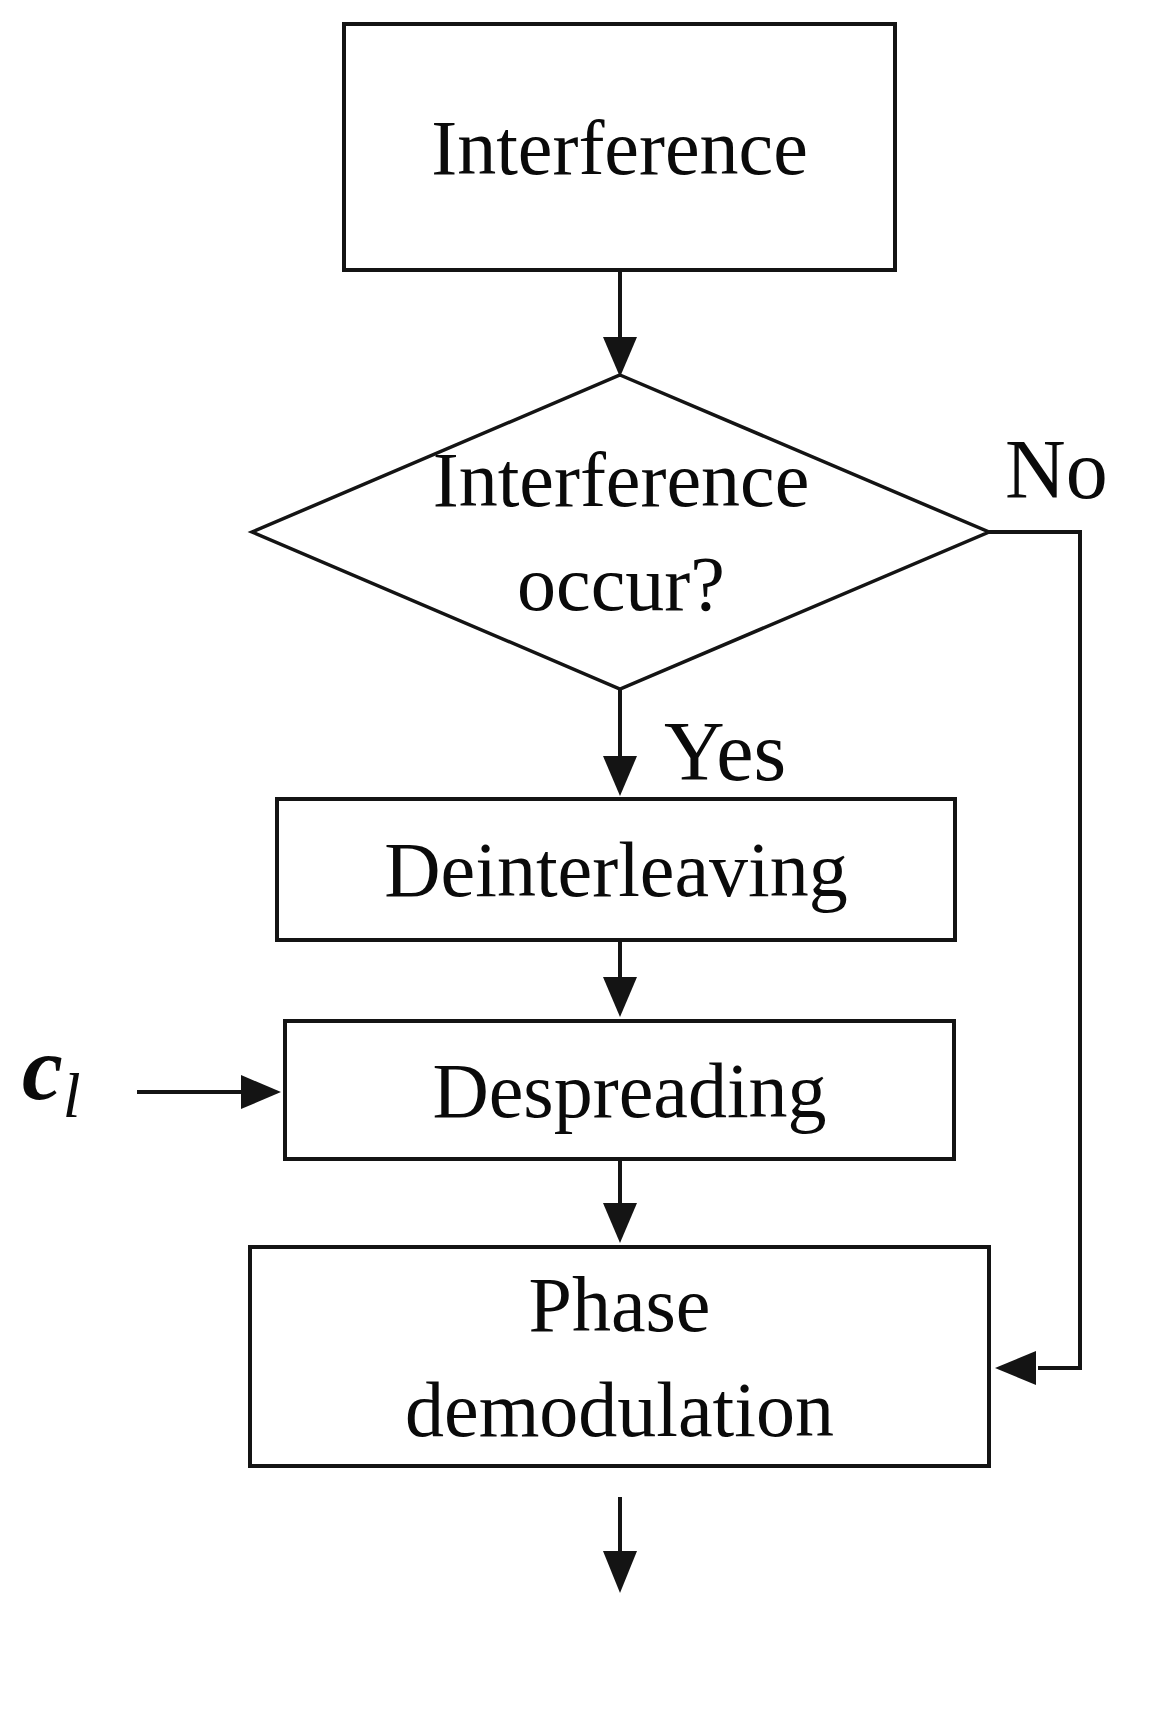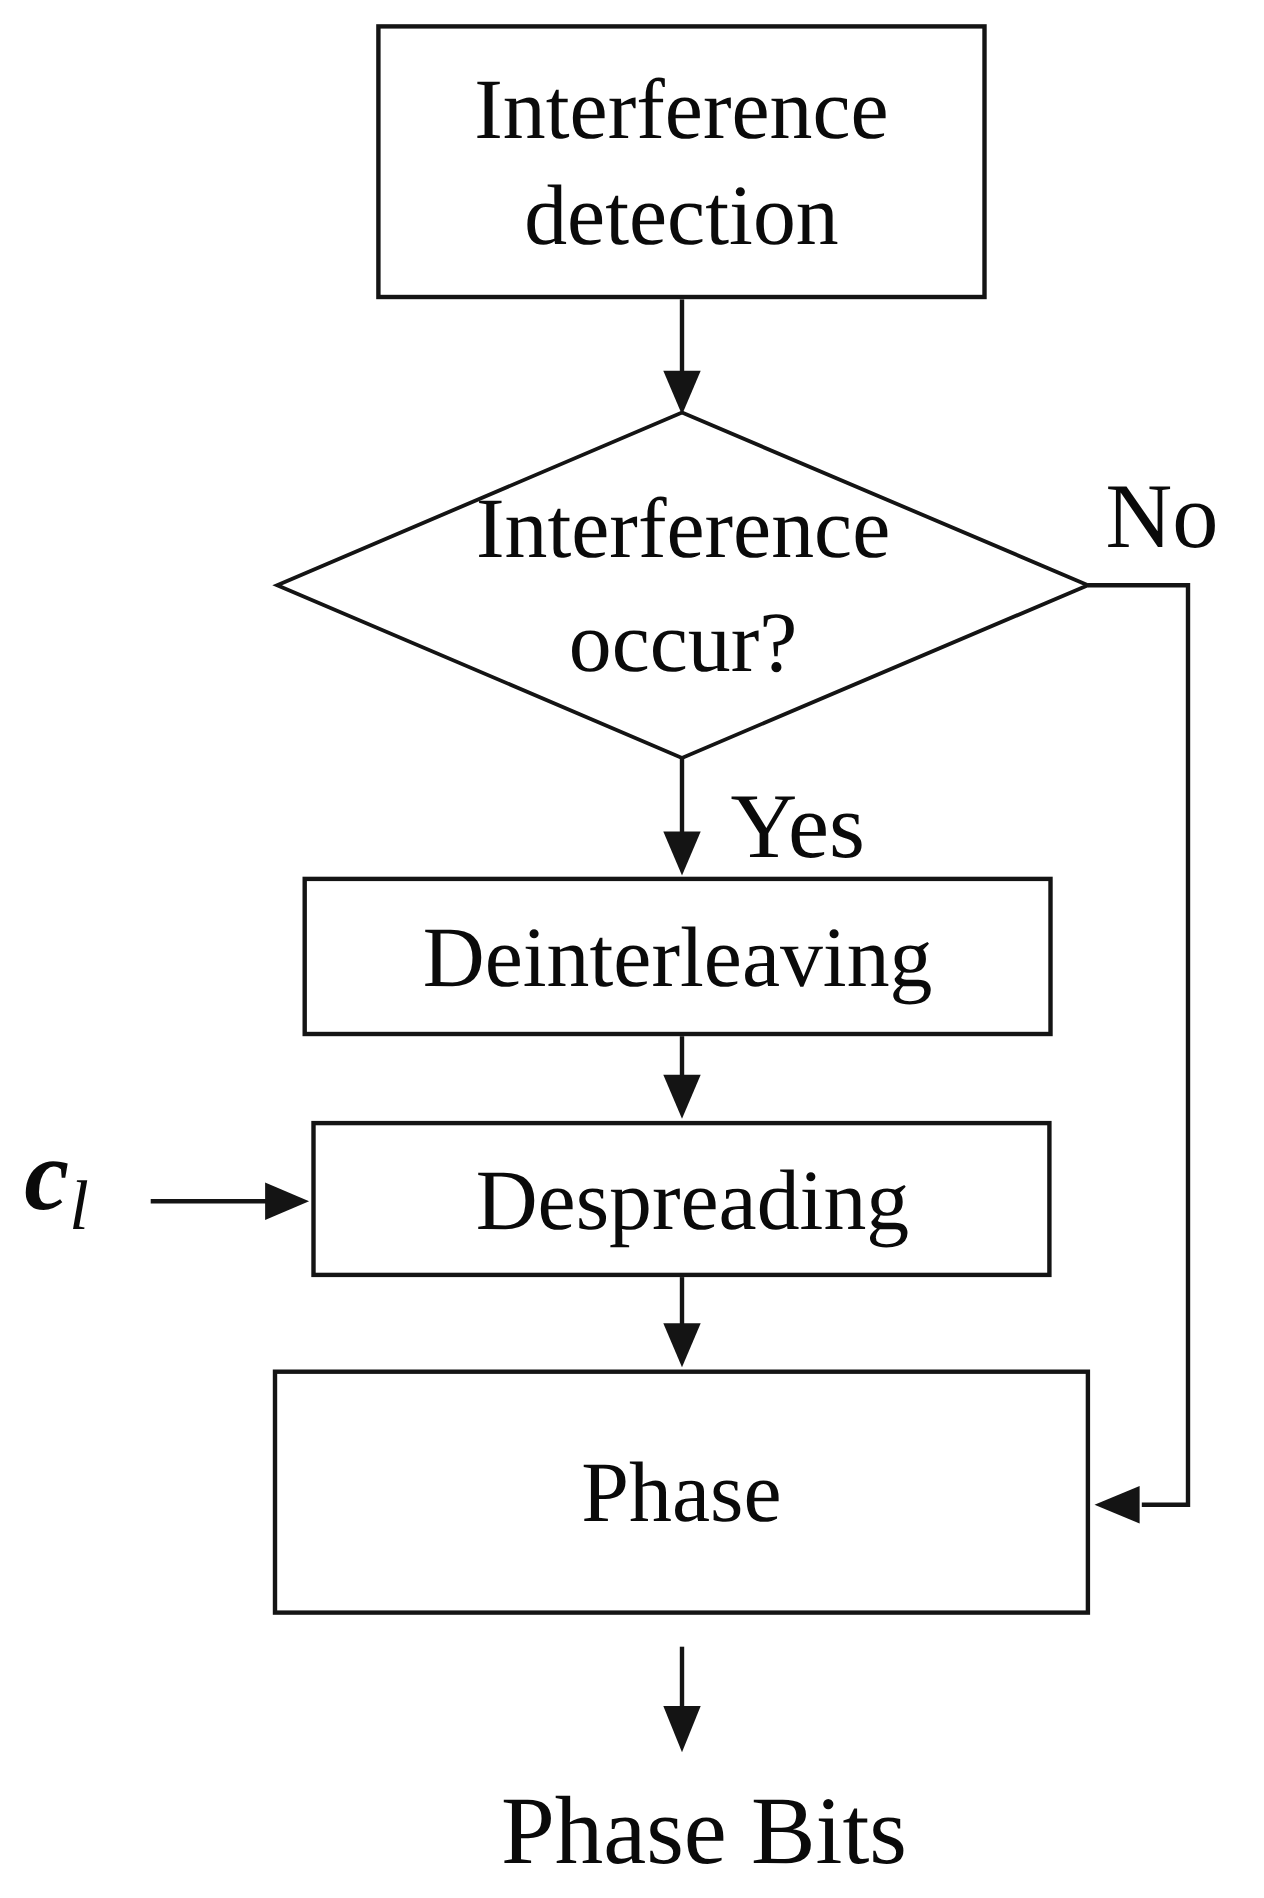--- a/index.html
+++ b/index.html
@@ -118,21 +118,20 @@
     </g>
 
     <g>
       <line x1="620" y1="1497" x2="620" y2="1555" stroke="#141414" stroke-width="4"></line>
       <polygon points="603,1551 637,1551 620,1593" fill="#141414"></polygon>
     </g>
   </svg>
 
   <div class="box" style="left:342px; top:22px; width:555px; height:250px;">
     <span class="line">Interference</span>
-    <span class="line">detection</span>
   </div>
 
   <div class="diamond-text">
     <span class="line">Interference</span>
     <span class="line">occur?</span>
   </div>
 
   <div class="edge-label" style="left:1005px; top:428px;">No</div>
 
   <div class="edge-label" style="left:664px; top:710px;">Yes</div>
@@ -144,17 +143,17 @@
   <div class="box" style="left:283px; top:1019px; width:673px; height:142px;padding-left:20px;">
     <span class="line">Despreading</span>
   </div>
 
   <div class="input-label">
     <span>c</span><span class="sub">l</span>
   </div>
 
   <div class="box" style="left:248px; top:1245px; width:743px; height:223px; line-height:105px;">
     <span class="line">Phase</span>
+    <span class="line">demodulation</span>
   </div>
 
-  <div class="output-label">Phase Bits</div>
 
 </div>
 
 </body></html>

